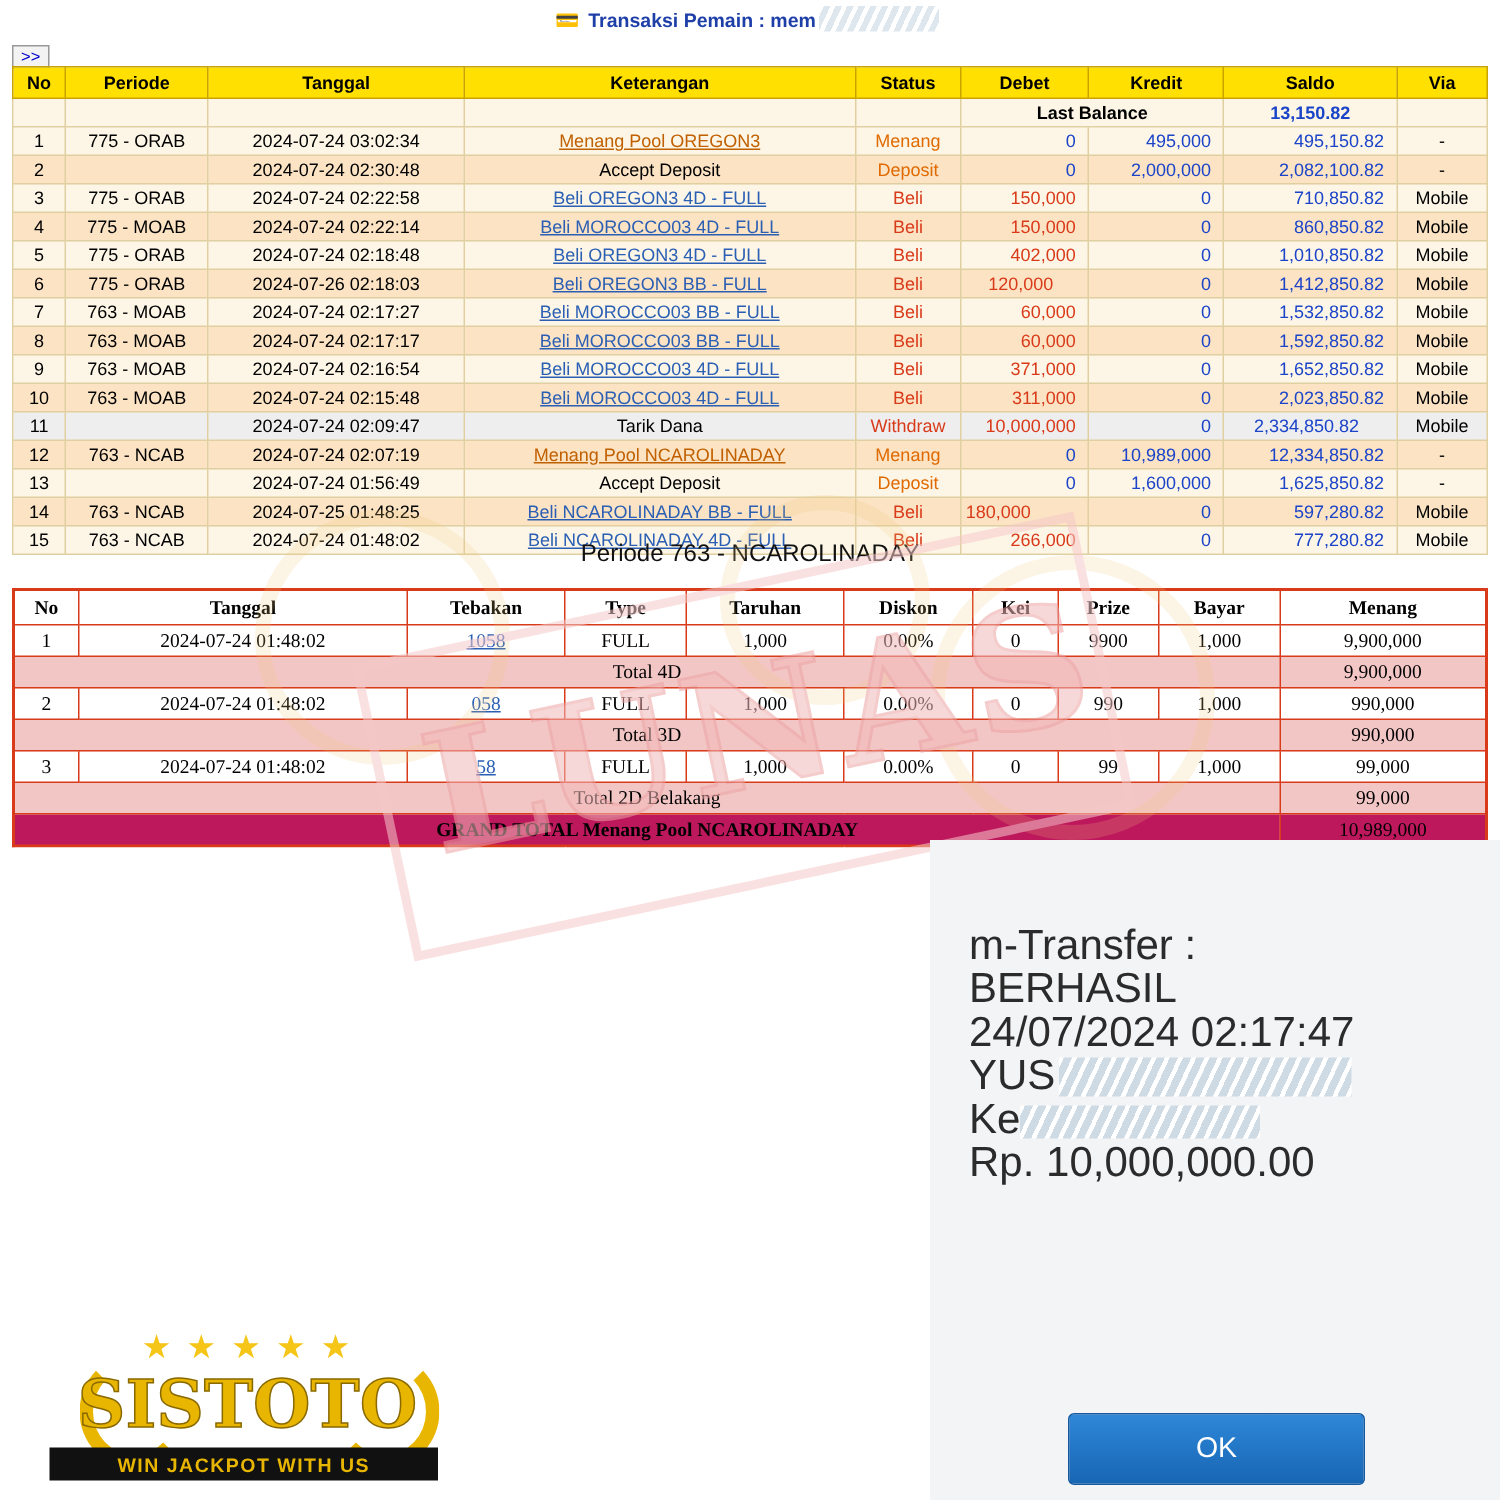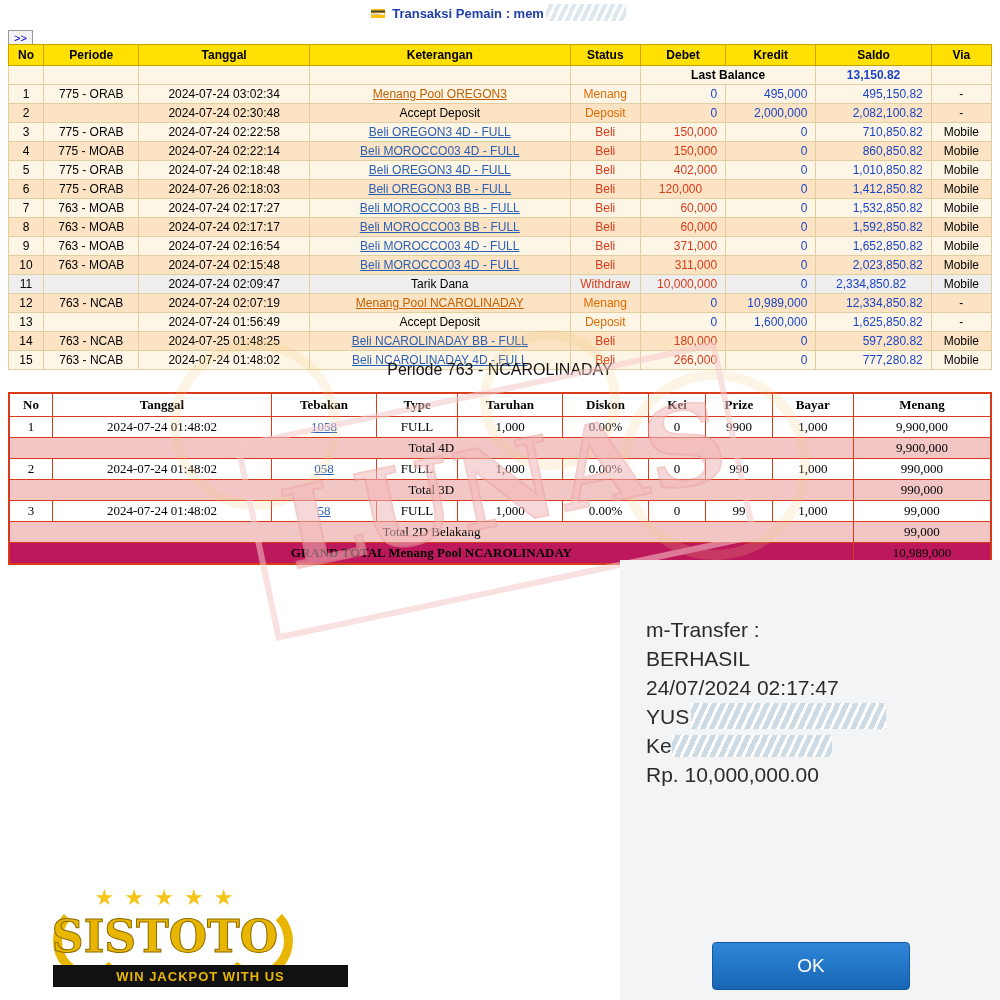--- a/index.html
+++ b/index.html
@@ -96,21 +96,21 @@
   .phone{
     position:absolute;left:620px;top:560px;width:380px;height:440px;
     background:#f3f4f6;z-index:8;
   }
   .phone .ptitle{
     position:absolute;left:0;top:8px;width:380px;text-align:center;
     font-size:25px;font-weight:bold;color:#0b2c4d;
   }
   .phone .pbody{
     position:absolute;left:26px;top:55px;width:330px;
-    font-size:21px;color:#2b2b2b;line-height:29px;
+    font-size:28px;color:#2b2b2b;line-height:29px;
   }
   .phone .redact2{
     display:inline-block;vertical-align:-4px;width:160px;height:22px;
     background:repeating-linear-gradient(115deg,#ffffff 0 3px,#cfdbe4 3px 8px);
   }
   .phone .redact3{
     display:inline-block;vertical-align:-5px;width:195px;height:26px;margin-left:2px;
     background:repeating-linear-gradient(115deg,#ffffff 0 3px,#cfdbe4 3px 8px);
   }
   .okbtn{
@@ -135,22 +135,22 @@
     border:9px solid #e8b600;border-radius:50%;
   }
   .logo .wreathL{left:28px;border-right-color:transparent;border-top-color:transparent;}
   .logo .wreathR{left:195px;border-left-color:transparent;border-top-color:transparent;}
   .logo .name{
     position:absolute;left:0;top:26px;width:280px;text-align:center;
     font-family:"DejaVu Serif", serif;font-weight:bold;font-size:44px;
     color:#e8b600;-webkit-text-stroke:1px #8a6a00;
   }
   .logo .tagbar{
-    position:absolute;left:8px;top:80px;width:295px;height:22px;
-    background:#111;display:flex;align-items:center;justify-content:center;margin-left:20px;
+    position:absolute;left:8px;top:80px;width:259px;height:22px;
+    background:#111;display:flex;align-items:center;justify-content:center;
   }
   .logo .tagbar span{color:#e8b600;font-size:13px;font-weight:bold;letter-spacing:1px;}
 </style>
 </head>
 <body>
 
 <div class="whitearea"></div>
 
 <div class="watermark">
   <div class="circ" style="left:20px;top:10px;width:150px;height:150px;"></div>
@@ -334,21 +334,21 @@
         <td class="num0" style="text-align:right;padding-right:8px">1,600,000</td>
         <td class="bal" style="text-align:right;padding-right:8px">1,625,850.82</td>
         <td>-</td>
       </tr>
       <tr class="r-even">
         <td>14</td>
         <td>763 - NCAB</td>
         <td>2024-07-25 01:48:25</td>
         <td><span class="lnk">Beli NCAROLINADAY BB - FULL</span></td>
         <td class="st-beli">Beli</td>
-        <td class="num" style="text-align:right;padding-right:8px">180,000</td>
+        <td class="num" style="text-align:left;padding-right:8px">180,000</td>
         <td class="num0" style="text-align:right;padding-right:8px">0</td>
         <td class="bal" style="text-align:right;padding-right:8px">597,280.82</td>
         <td>Mobile</td>
       </tr>
       <tr class="r-odd">
         <td>15</td>
         <td>763 - NCAB</td>
         <td>2024-07-24 01:48:02</td>
         <td><span class="lnk">Beli NCAROLINADAY 4D - FULL</span></td>
         <td class="st-beli">Beli</td>

